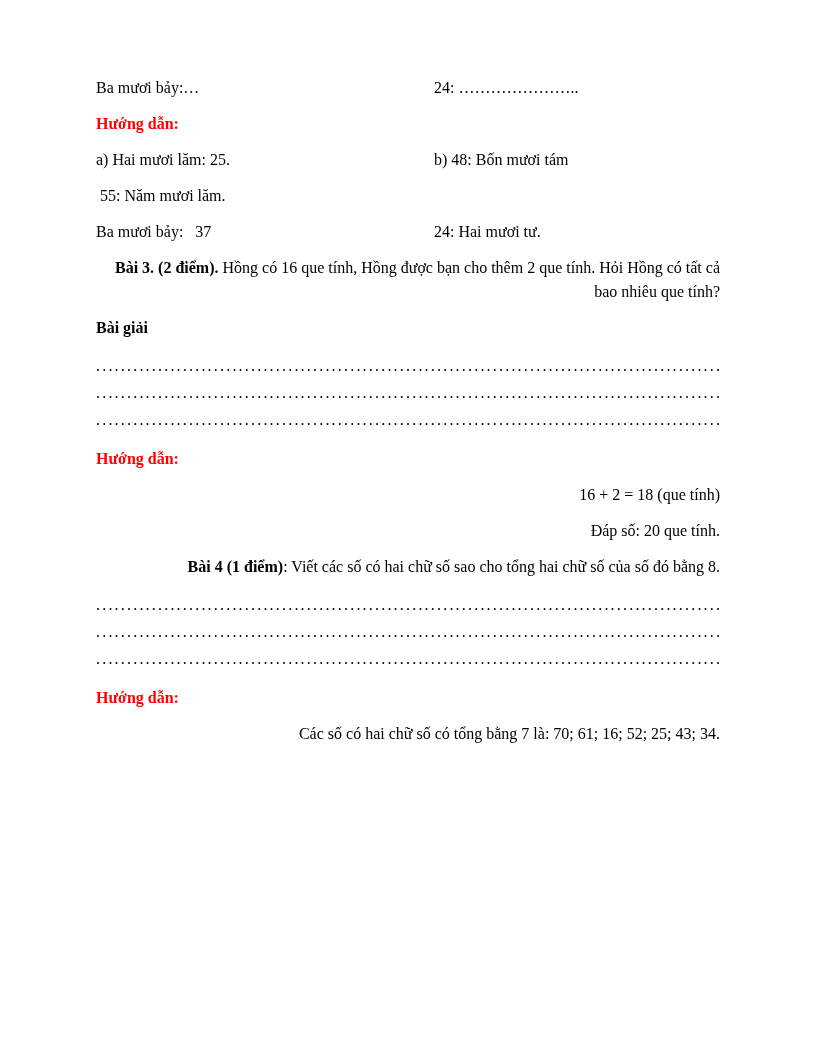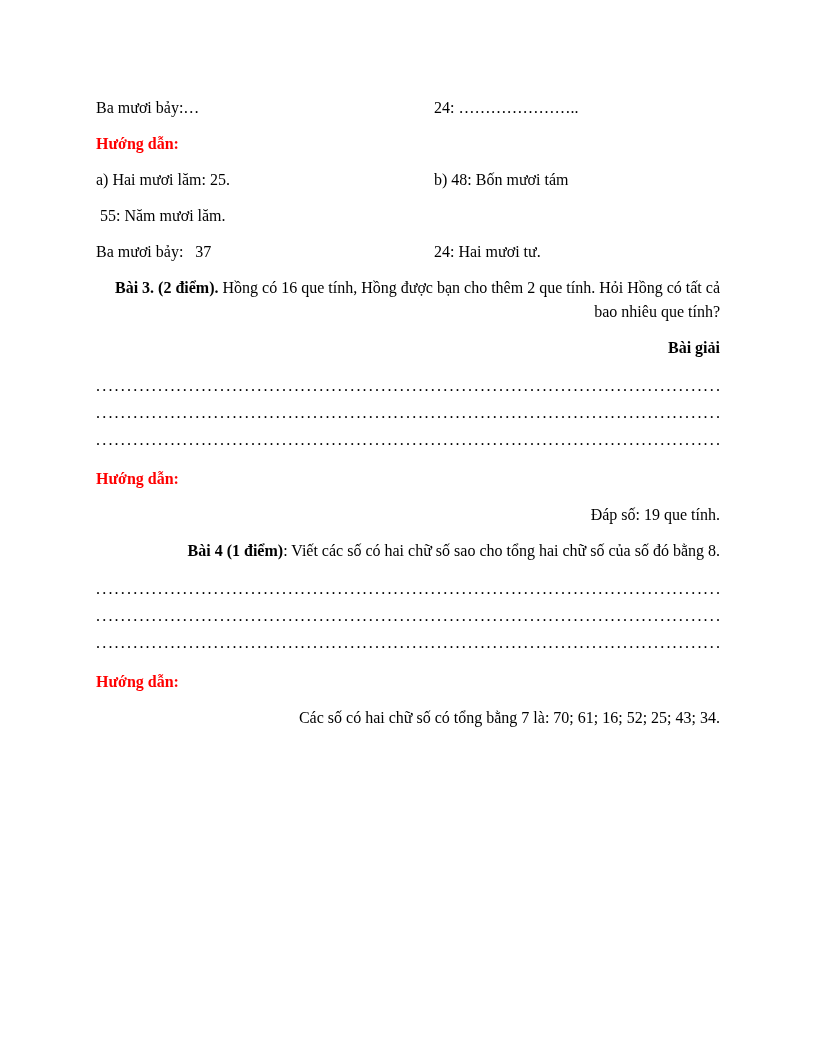--- a/index.html
+++ b/index.html
@@ -6,21 +6,21 @@
   html, body {
     margin: 0;
     padding: 0;
     background: #ffffff;
   }
   .page {
     position: relative;
     width: 816px;
     height: 1056px;
     background: #ffffff;
-    padding: 96px 96px 0 96px;
+    padding: 76px 96px 0 96px;
     font-family: "Liberation Serif", "DejaVu Serif", serif;
     font-size: 16px;
     color: #000000;
     overflow: hidden;
   }
   p {
     margin: 0 0 12px 0;
     line-height: 24px;
   }
   .two-col {
@@ -30,21 +30,21 @@
     line-height: 24px;
   }
   .cell {
     white-space: pre-wrap;
   }
   .red-heading {
     color: var(--accent-red, #ff0000);
     font-weight: bold;
   }
   .bold { font-weight: bold; }
-  .center { text-align: right; }
+  .center { text-align: left; }
   .para { white-space: pre-wrap; text-align: right; }
   .dots-group {
     margin: 8px 0 14px 0;
   }
   .dots-line {
     height: 27px;
     line-height: 27px;
     overflow: hidden;
     white-space: nowrap;
     letter-spacing: 2.2px;
@@ -79,21 +79,22 @@
   <p class="center bold">Bài giải</p>
 
   <div class="dots-group">
     <div class="dots-line">........................................................................................................................................................</div>
     <div class="dots-line">........................................................................................................................................................</div>
     <div class="dots-line">........................................................................................................................................................</div>
   </div>
 
   <p class="red-heading">Hướng dẫn:</p>
 
-  <p class="para">Đáp số: 19 que tính.</p>
+  <p class="para">16 + 2 = 18 (que tính)</p>
+  <p class="para">Đáp số: 20 que tính.</p>
 
   <p class="para"><span class="bold">Bài 4 (1 điểm)</span><span>: Viết các số có hai chữ số sao cho tổng hai chữ số của số đó bằng 8.</span></p>
 
   <div class="dots-group">
     <div class="dots-line">........................................................................................................................................................</div>
     <div class="dots-line">........................................................................................................................................................</div>
     <div class="dots-line">........................................................................................................................................................</div>
   </div>
 
   <p class="red-heading">Hướng dẫn:</p>

